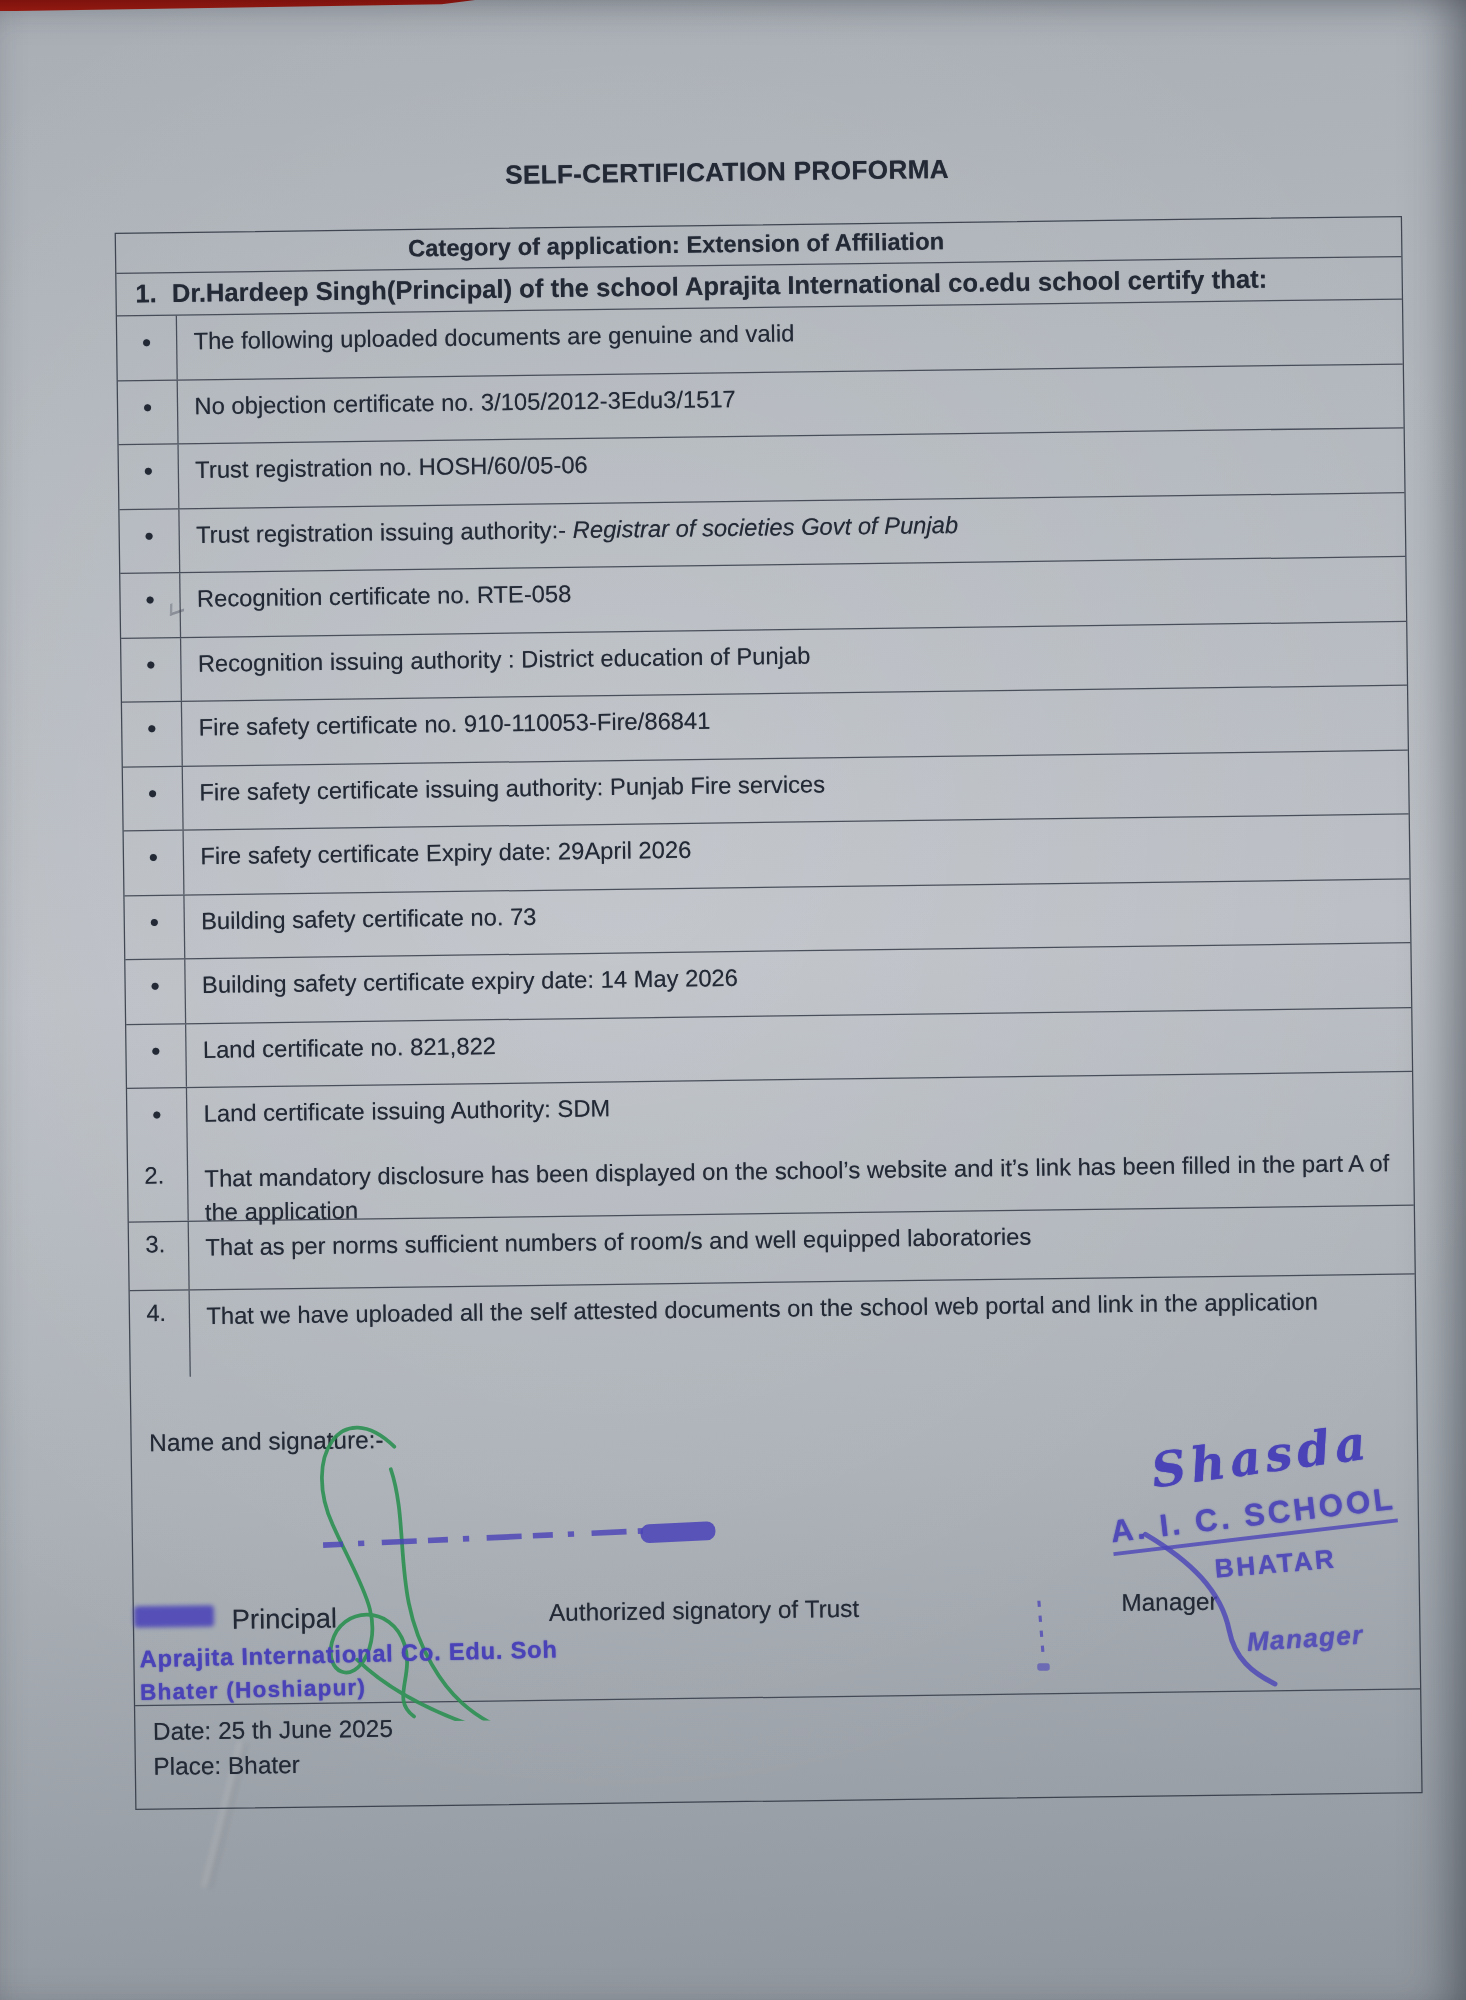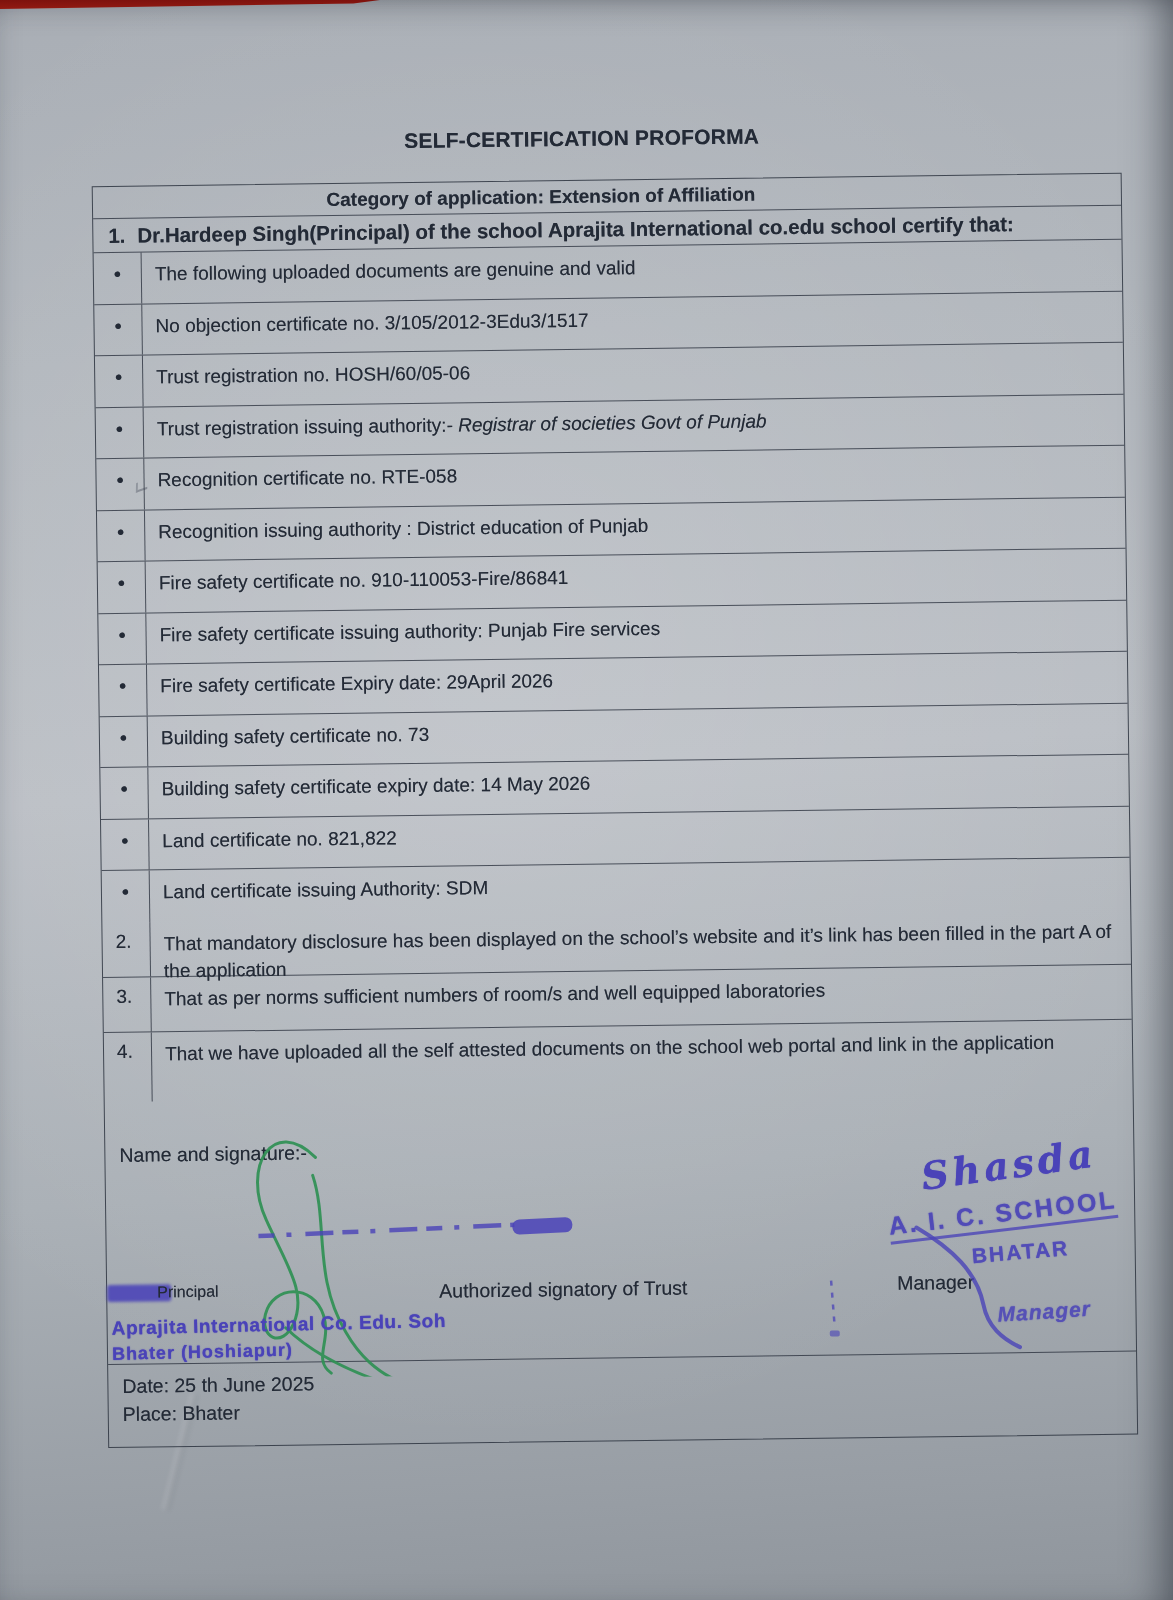--- a/index.html
+++ b/index.html
@@ -75,21 +75,21 @@
   }
   .col-no.num { justify-content: flex-start; padding-left: 13px; padding-top: 8px; font-size: 19px; }
   .col-text { flex: 1; padding: 8px 16px 0 13px; line-height: 27px; }
   .bullet-row { height: 51.5px; }
   [data-name="numbered-rows"] .row:nth-child(1) { height: 55px; }
   [data-name="numbered-rows"] .row:nth-child(2) { height: 55px; }
   [data-name="numbered-rows"] .row:nth-child(3) { height: 69px; }
   
   .row-signature { height: 263px; position: relative; display: block; }
   .name-sig-label { position: absolute; left: 14px; top: 42px; font-size: 19.5px; }
-  .label-principal { position: absolute; left: 50px; top: 182px; font-size: 16px; }
+  .label-principal { position: absolute; left: 78px; top: 182px; font-size: 22px; }
   .label-authorized { position: absolute; left: 332px; top: 182px; font-size: 19.5px; }
   .label-manager { position: absolute; left: 790px; top: 180px; font-size: 19.5px; }
   .ink-blue { color: #4a43b8; }
   .stamp-smudge {
     position: absolute; left: 0px; top: 183px; width: 64px; height: 17px;
     background: #4a43b8; border-radius: 3px; filter: blur(1.6px); opacity: .88;
   }
   .stamp-left-1 {
     position: absolute; left: 4px; top: 214px;
     font-size: 19px; font-weight: bold; letter-spacing: 0.6px;

